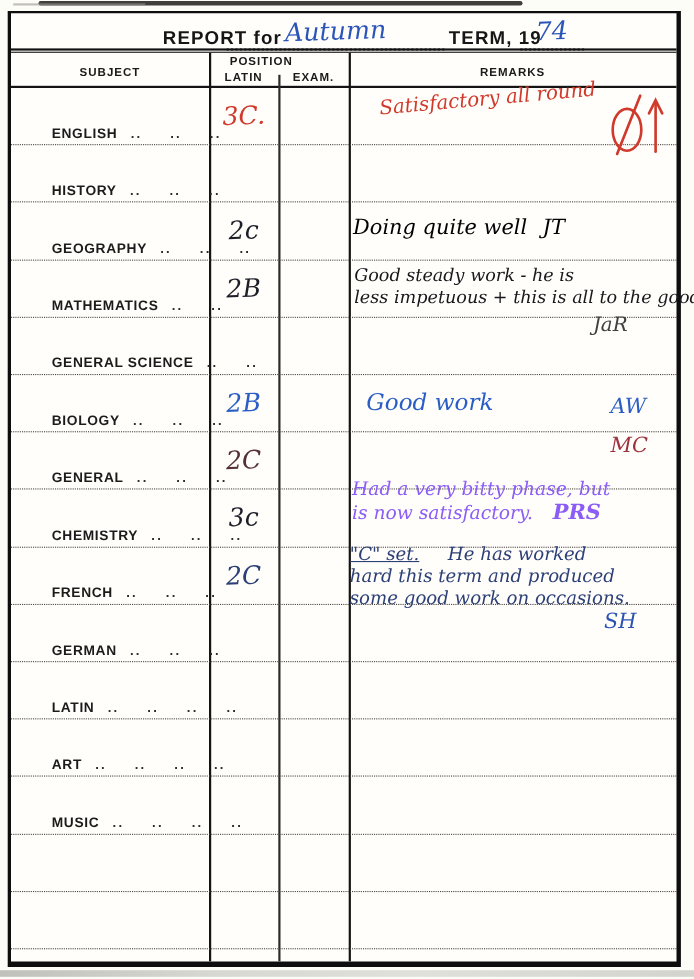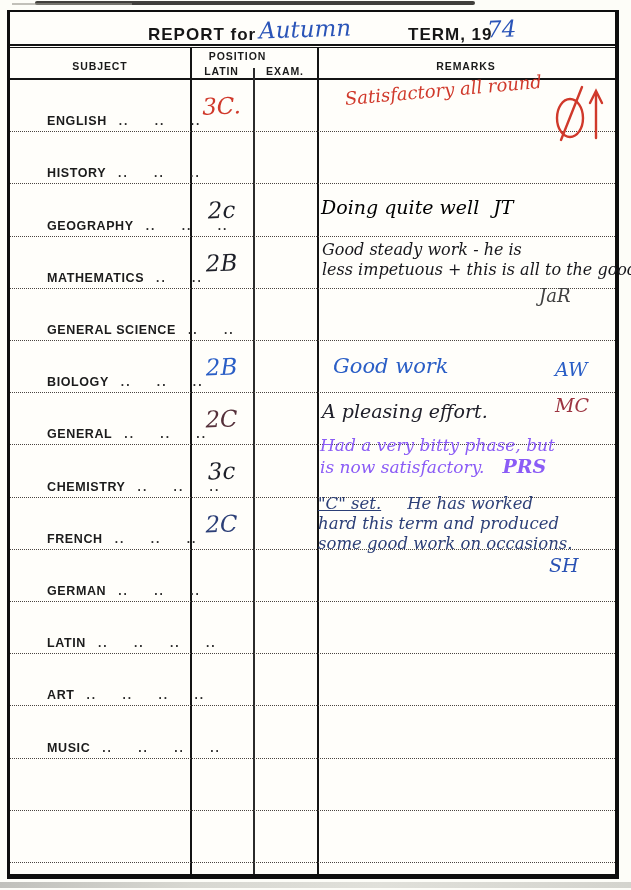--- a/index.html
+++ b/index.html
@@ -252,21 +252,20 @@
 
         <div class="rk rk-math hw">
           <div>Good steady work - he is</div>
           <div>less impetuous + this is all to the good.</div>
         </div>
         <div class="rk rk-math-init hw">JaR</div>
 
         <div class="rk rk-biology hw">Good work</div>
         <div class="rk rk-biology-init hw">AW</div>
 
-        <div class="rk rk-physics hw">A pleasing effort.</div>
         <div class="rk rk-physics-init hw">MC</div>
 
         <div class="rk rk-chemistry hw">
           <div>Had a very bitty phase, but</div>
           <div><span>is now satisfactory.</span><span class="init">PRS</span></div>
         </div>
 
         <div class="rk rk-french hw">
           <div><span class="u">"C" set.</span><span>He has worked</span></div>
           <div>hard this term and produced</div>

